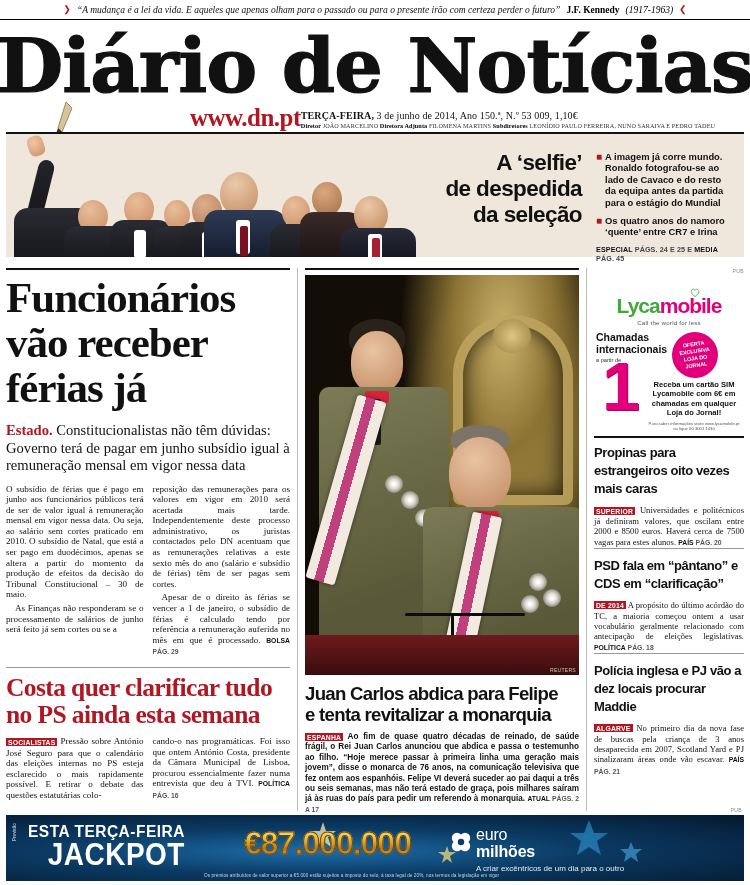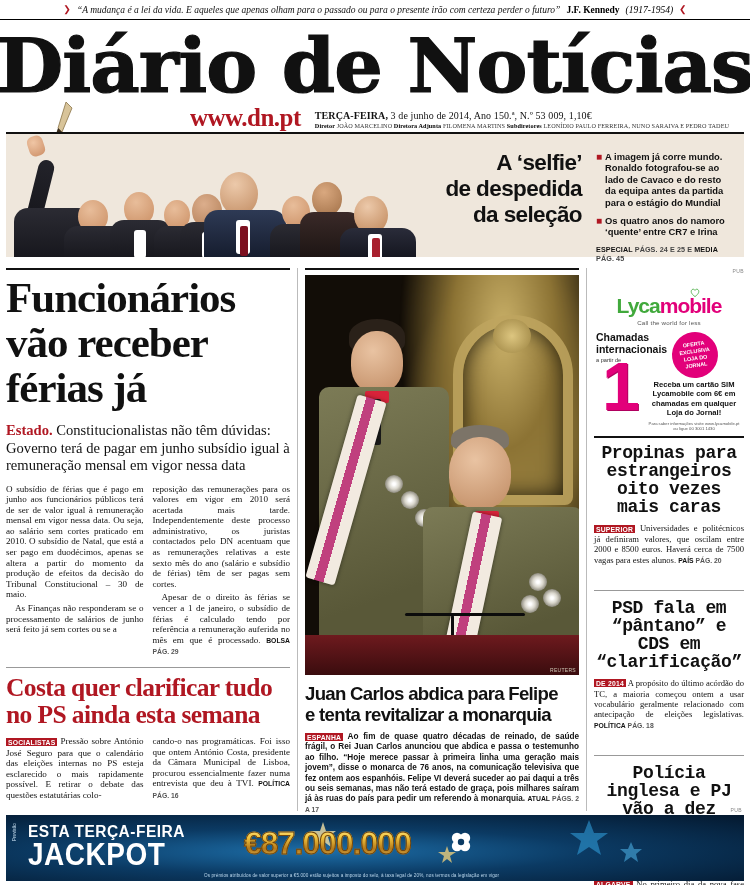--- a/index.html
+++ b/index.html
@@ -36,21 +36,21 @@
     line-height: 92px;
     color: #111;
     transform: scaleX(1.02);
     -webkit-text-stroke: 1.2px #111;
   }
   .masthead-pen {
     position:absolute; left: 52px; bottom: -14px; width: 30px; height: 44px;
   }
   .mast-meta {
     position: absolute; left: 190px; bottom: 2px; right: 6px;
-    display: flex; align-items: flex-end; gap: 14px;
+    display: flex; align-items: flex-end; 
   }
   .mast-url {
     font-family: "Liberation Serif", serif;
     color: #b01722; font-size: 25px; font-weight: bold; letter-spacing:-0.5px;
     line-height: 1;
   }
   .mast-lines { padding-bottom: 1px; }
   .mast-line1 { font-size: 10px; color:#111; letter-spacing: 0.1px; }
   .mast-line1 b { font-weight: bold; }
   .mast-line2 { font-size: 6.2px; color:#333; letter-spacing: 0.1px; margin-top:1px;}
@@ -265,42 +265,42 @@
     transform: rotate(-8deg);
   }
   .lyca-right {
     position:absolute; right: 4px; top: 106px; width: 92px; text-align:center;
     font-family:"Liberation Sans", sans-serif;
   }
   .lyca-right .r1 { font-size:7.6px; font-weight:bold; color:#111; line-height:9.4px;}
   .lyca-right .r2 { font-size:4.2px; color:#555; line-height:5.4px; margin-top:3px;}
 
   .rnews { padding-top: 5px; }
-  .rnews + .rnews { border-top: 1px solid #999; margin-top: 24px; padding-top: 8px; }
+  .rnews + .rnews { border-top: 1px solid #999; margin-top: 0; padding-top: 8px; }
   .rnews h3 {
-    font-family:Liberation Mono, monospace; font-weight:bold;
-    font-size: 18px; line-height: 18px; letter-spacing:-0.4px; color:#111;text-align:center;
+    font-family:Liberation Sans, sans-serif; font-weight:bold;
+    font-size: 13px; line-height: 18px; letter-spacing:-0.4px; color:#111;
   }
   .rnews p {
     margin-top: 7px; font-size: 8.6px; line-height: 10.2px; color:#111;
     text-align: justify;
   }
 
   
   .euro {
     position:absolute; left:6px; right:6px; bottom: 4px; height: 66px;
     background: radial-gradient(ellipse at 42% 55%, #1d6ea8 0%, #0b3a63 45%, #04182e 100%);
     overflow:hidden;
   }
   .euro .star {
     position:absolute; color:#6fc4f5; opacity:.8;
   }
   .euro-left {
     position:absolute; left: 22px; top: 7px;
-    font-family:"Liberation Sans", sans-serif; text-align:left;
+    font-family:"Liberation Sans", sans-serif; text-align:right;
   }
   .euro-left .e1 {
     color:#fff; font-weight:bold; font-size:15.5px; letter-spacing:.5px;
     line-height:18px; transform: scaleY(1.12);
   }
   .euro-left .e2 {
     color:#fff; font-weight:bold; font-size:28px; letter-spacing:.5px;
     line-height:30px; transform: scaleY(1.12);
   }
   .euro-vert {
@@ -331,21 +331,21 @@
 </style>
 </head>
 <body>
 
 <div class="page">
 
   <div class="quotebar">
     <span class="arrow">❯</span>
     <span class="quote-text">“A mudança é a lei da vida. E aqueles que apenas olham para o passado ou para o presente irão com certeza perder o futuro”</span>
     <span class="quote-author">J.F. Kennedy</span>
-    <span class="quote-years">(1917-1954)</span>
+    <span class="quote-years">(1917-1963)</span>
     <span class="arrow">❮</span>
   </div>
 
   <div class="masthead">
     <div class="masthead-title">Diário de Notícias</div>
 
     <svg class="masthead-pen" viewBox="0 0 30 44">
       <path d="M14 0 L20 6 L10 30 L6 26 Z" fill="#d8c49a" stroke="#8a7448" stroke-width="0.8"></path>
       <path d="M6 26 L10 30 L7 36 L4 32 Z" fill="#3a2d1c"></path>
       <ellipse cx="9" cy="40" rx="9" ry="5" fill="#e6b893"></ellipse>
@@ -607,15 +607,20 @@
     <div class="euro-legal">Os prémios atribuídos de valor superior a €5.000 estão sujeitos a imposto do selo, à taxa legal de 20%, nos termos da legislação em vigor</div>
 
     <svg class="euro-clover" viewBox="0 0 22 22">
       <circle cx="7" cy="7" r="5.2" fill="#fff"></circle>
       <circle cx="15" cy="7" r="5.2" fill="#fff"></circle>
       <circle cx="7" cy="15" r="5.2" fill="#fff"></circle>
       <circle cx="15" cy="15" r="5.2" fill="#fff"></circle>
       <circle cx="11" cy="11" r="3.2" fill="#0b3a63"></circle>
     </svg>
 
+    <div class="euro-brand">
+      <div class="b1">euro</div>
+      <div class="b2">milhões</div>
+      <div class="b3">A criar excêntricos de um dia para o outro</div>
+    </div>
   </div>
 
 </div>
 
 </body></html>

